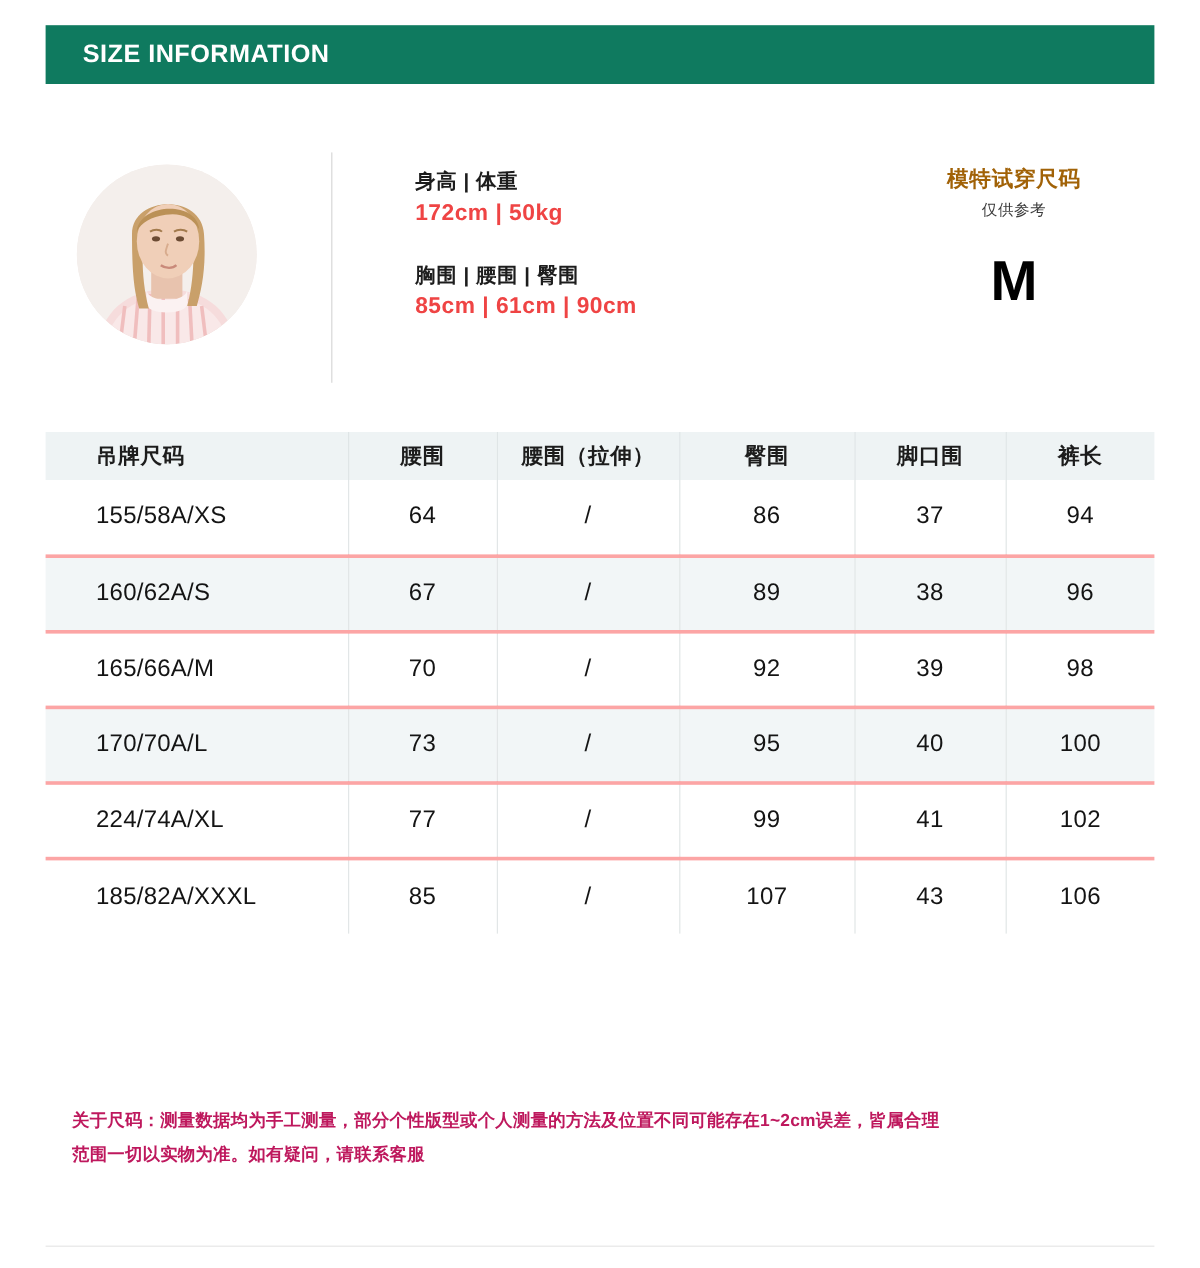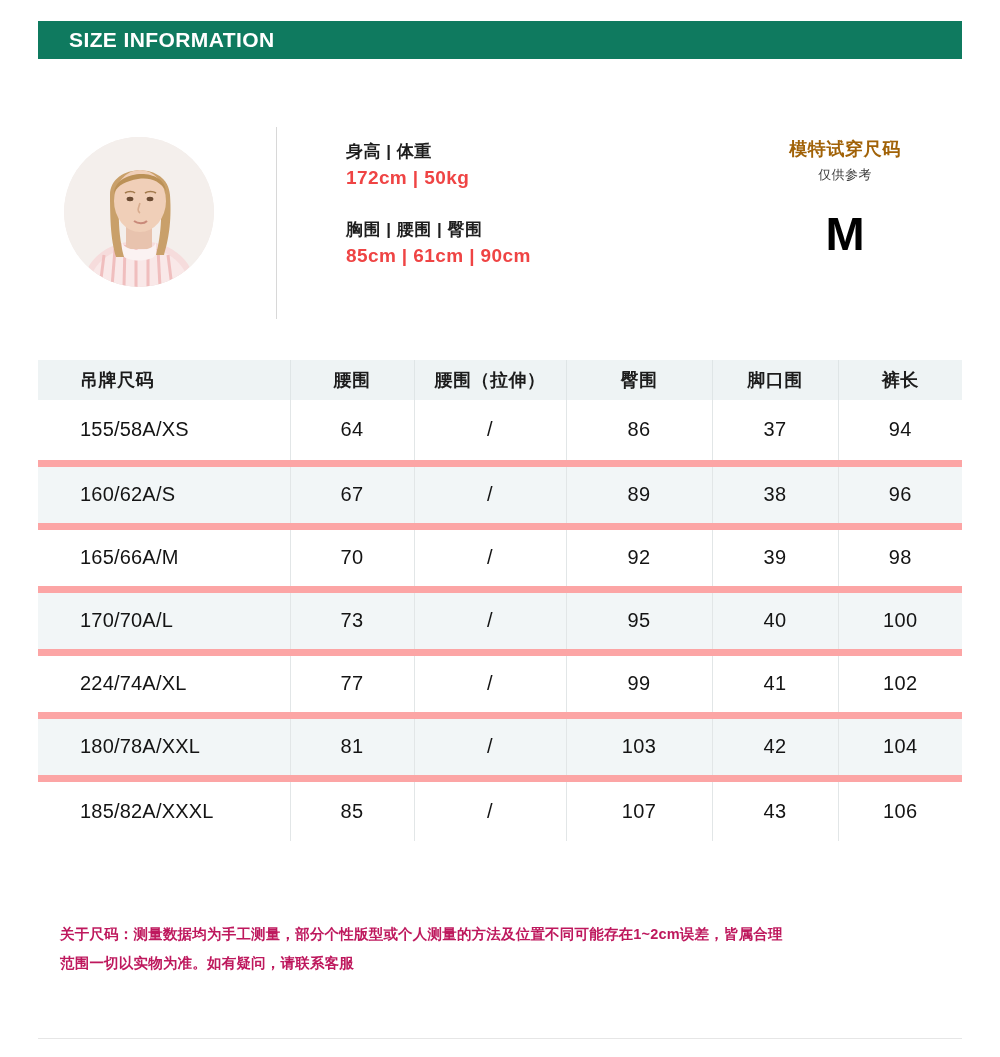--- a/index.html
+++ b/index.html
@@ -19,21 +19,21 @@
     width: 1000px;
     height: 1057px;
   }
 
   
   .banner {
     position: absolute;
     left: 38px;
     top: 21px;
     width: 924px;
-    height: 38px;
+    height: 49px;
     background: #0f7a5f;
     display: flex;
     align-items: center;
   }
   .banner-title {
     color: #ffffff;
     font-size: 21px;
     font-weight: bold;
     letter-spacing: 0.4px;
     padding-left: 31px;
@@ -152,21 +152,21 @@
   .table tbody tr.even { background: #f2f6f7; }
   .table tbody td {
     font-size: 20px;
     color: #141414;
     letter-spacing: 0.3px;
   }
   .table tbody td.name {
     font-size: 20px;
     letter-spacing: 0.2px;
   }
-  .table tbody tr { border-bottom: 7px solid #fca5a5; }
+  .table tbody tr { border-bottom: 3px solid #fca5a5; }
   .table tbody tr:last-child { border-bottom: none; }
 
   
   .note {
     position: absolute;
     left: 60px;
     top: 920px;
     width: 900px;
     font-size: 14.5px;
     line-height: 2.0;
@@ -309,28 +309,20 @@
         <td>100</td>
       </tr>
       <tr class="odd">
         <td class="name">224/74A/XL</td>
         <td>77</td>
         <td>/</td>
         <td>99</td>
         <td>41</td>
         <td>102</td>
       </tr>
-      <tr class="even">
-        <td class="name">180/78A/XXL</td>
-        <td>81</td>
-        <td>/</td>
-        <td>103</td>
-        <td>42</td>
-        <td>104</td>
-      </tr>
       <tr class="odd">
         <td class="name">185/82A/XXXL</td>
         <td>85</td>
         <td>/</td>
         <td>107</td>
         <td>43</td>
         <td>106</td>
       </tr>
     </tbody>
   </table>

